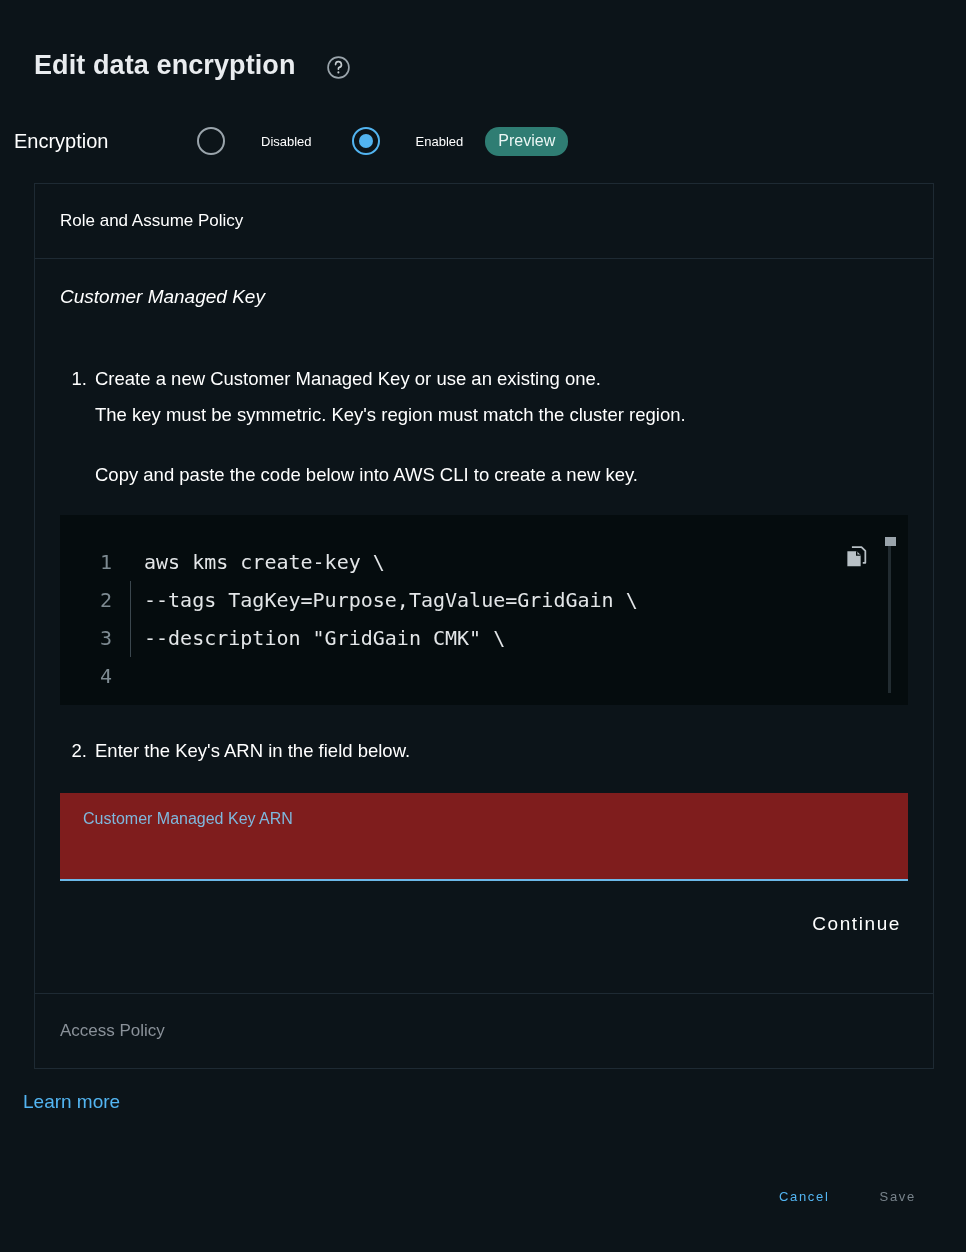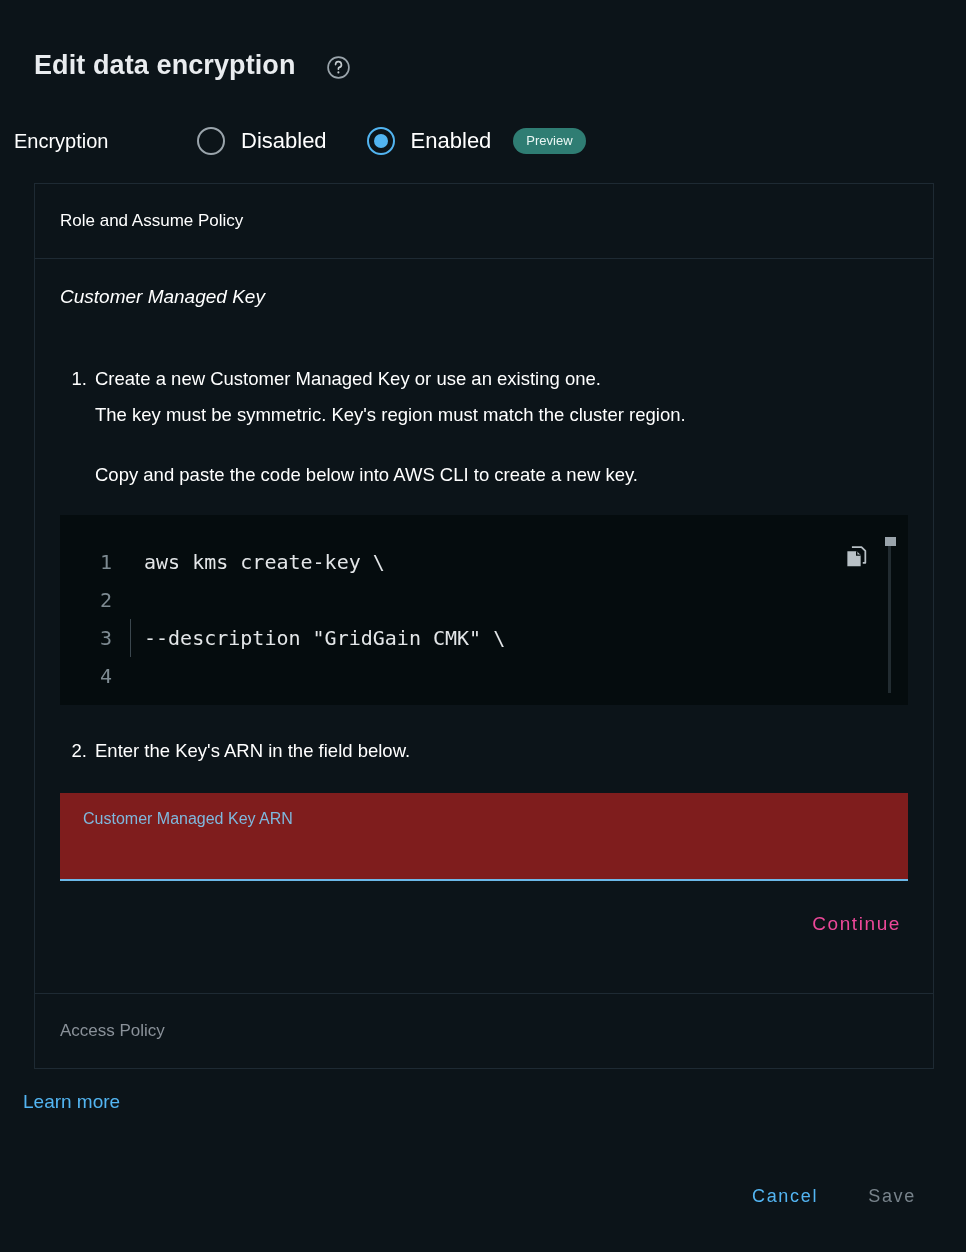--- a/index.html
+++ b/index.html
@@ -81,28 +81,29 @@
   .radio-ring.checked {
     border-color: #52b4f0;
   }
   .radio-dot {
     width: 14px;
     height: 14px;
     border-radius: 50%;
     background: #52b4f0;
   }
   .radio-text {
-    font-size: 22px;
+    font-size: 13px;
     color: #ffffff;
     white-space: nowrap;
+    margin-left: 20px;
   }
   .preview-badge {
     background: #2f7d73;
     color: #eaf6f4;
-    font-size: 13px;
+    font-size: 16px;
     padding: 6px 13px 7px;
     border-radius: 14px;
     line-height: 1;
     margin-left: -18px;
   }
 
   
   .panels {
     margin: 22px 32px 0 34px;
     border: 1px solid #1e2a33;
@@ -252,21 +253,21 @@
 
   
   .continue-row {
     display: flex;
     justify-content: flex-end;
     padding: 32px 0 30px 0;
   }
   .continue-btn {
     font-size: 19px;
     letter-spacing: 1.6px;
-    color: #ec4899;
+    color: #ffffff;
     background: none;
     border: none;
     font-family: "Liberation Sans", sans-serif;
     cursor: default;
     padding: 0 7px;
     margin-left: 47px;
   }
 
   
   .learn-more {
@@ -288,21 +289,21 @@
     display: flex;
     align-items: center;
     justify-content: flex-end;
     padding-right: 36px;
     box-sizing: border-box;
   }
   .footer-btn {
     background: none;
     border: none;
     font-family: "Liberation Sans", sans-serif;
-    font-size: 18px;
+    font-size: 13px;
     letter-spacing: 1.7px;
     padding: 10px 14px;
     cursor: pointer;
   }
   .footer-btn.cancel { color: #53b5f2; }
   .footer-btn.save { color: #78838b; cursor: default; margin-left: 22px; }
 </style>
 </head>
 <body>
 
@@ -360,20 +361,21 @@
         </div>
 
         <div class="code-block">
           <div class="code-scroll">
             <div class="code-line">
               <span class="code-gutter">1</span>
               <span class="code-no-guide">aws kms create-key \</span>
             </div>
             <div class="code-line">
               <span class="code-gutter">2</span>
+              <span class="code-indent-guide">--tags TagKey=Purpose,TagValue=GridGain \</span>
             </div>
             <div class="code-line">
               <span class="code-gutter">3</span>
               <span class="code-indent-guide">--description "GridGain CMK" \</span>
             </div>
             <div class="code-line">
               <span class="code-gutter">4</span>
             </div>
           </div>
           <span class="copy-icon">

